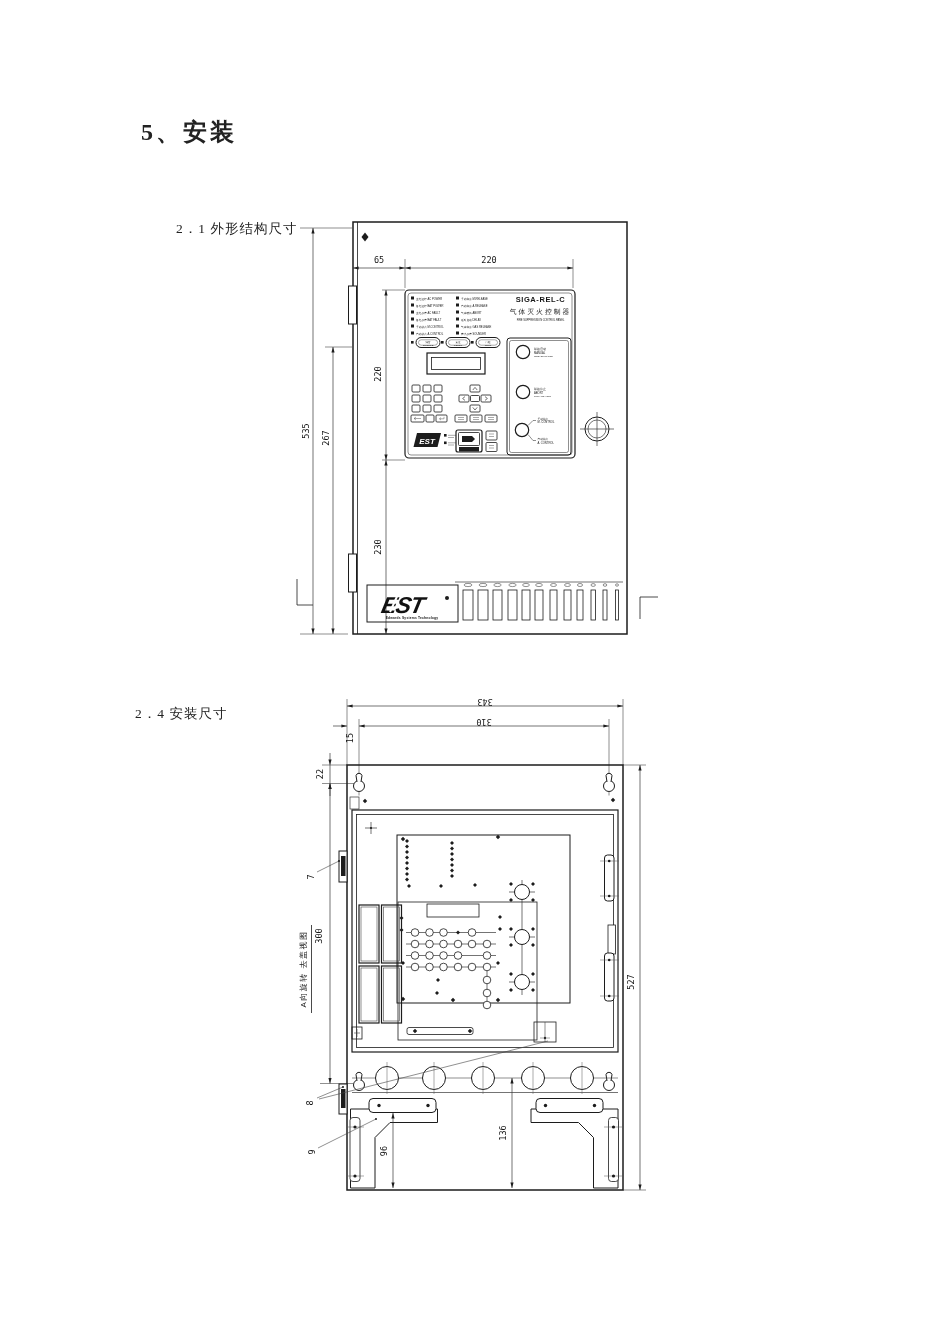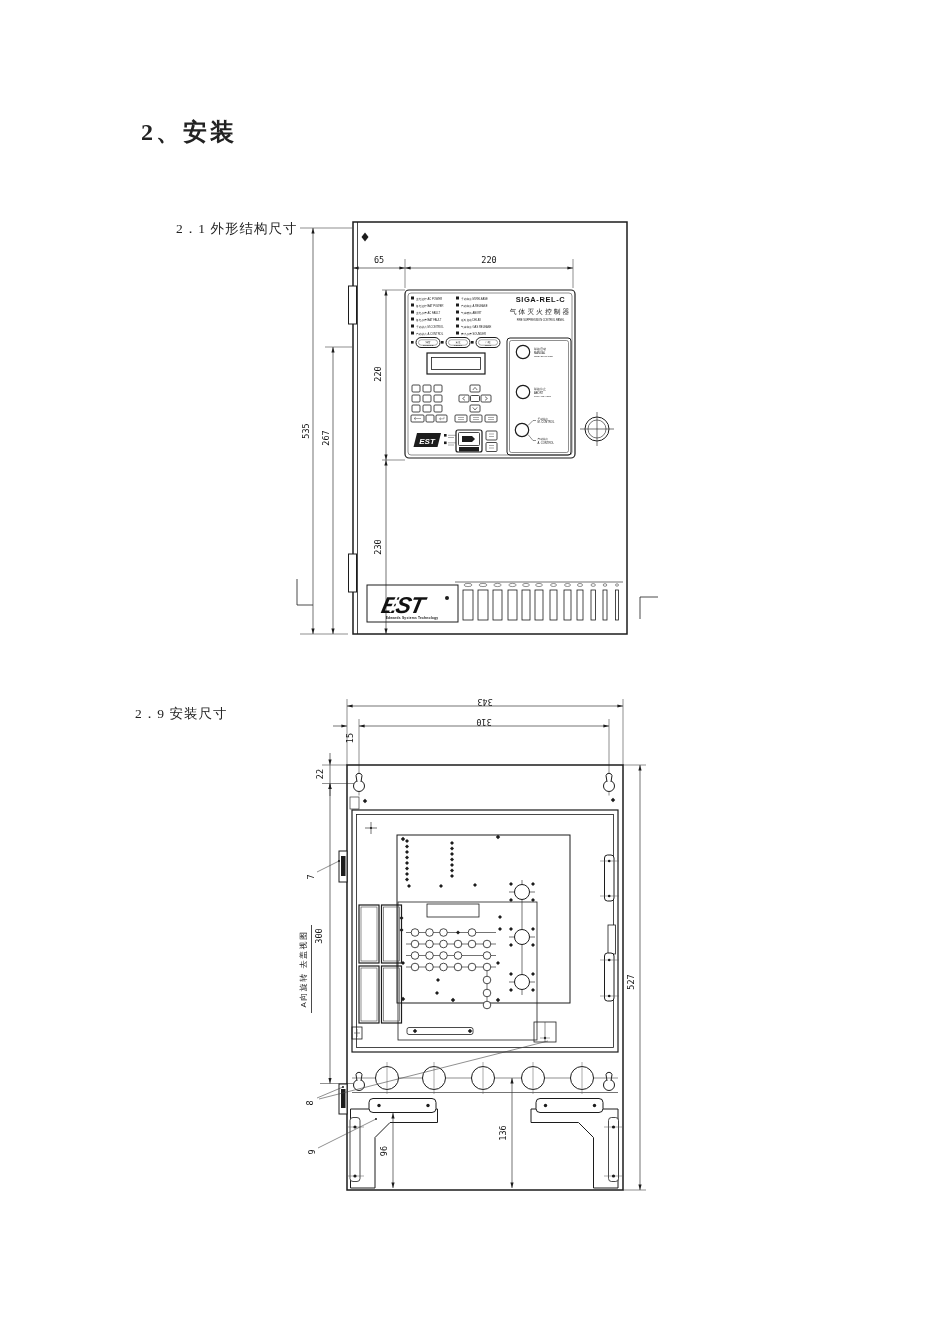--- a/index.html
+++ b/index.html
@@ -33,23 +33,23 @@
   .est-big{font-size:23px;font-style:italic;font-weight:bold;letter-spacing:-1px;text-anchor:middle;}
   .est-small{font-size:8px;font-style:italic;font-weight:bold;fill:#fff;text-anchor:middle;}
   .co{font-size:3.3px;font-weight:bold;text-anchor:middle;letter-spacing:.2px;}
   .vl{font-size:8px;letter-spacing:1.5px;text-anchor:middle;}
 </style>
 </head>
 <body>
 
 <div id="page">
 
-  <div class="h1">2、安装</div>
+  <div class="h1">5、安装</div>
   <div class="h2 h2a">2．1 外形结构尺寸</div>
-  <div class="h2 h2b">2．9 安装尺寸</div>
+  <div class="h2 h2b">2．4 安装尺寸</div>
 
   <svg style="left:290px;top:215px;" width="380" height="435" viewBox="290 215 380 435">
     <defs>
       <marker id="ae" orient="auto" markerWidth="9" markerHeight="7" refX="8" refY="3">
         <path d="M0,.7 L8,3 L0,5.3 Z" fill="#1c1c1c"></path>
       </marker>
       <marker id="as" orient="auto-start-reverse" markerWidth="9" markerHeight="7" refX="8" refY="3">
         <path d="M0,.7 L8,3 L0,5.3 Z" fill="#1c1c1c"></path>
       </marker>
     </defs>

